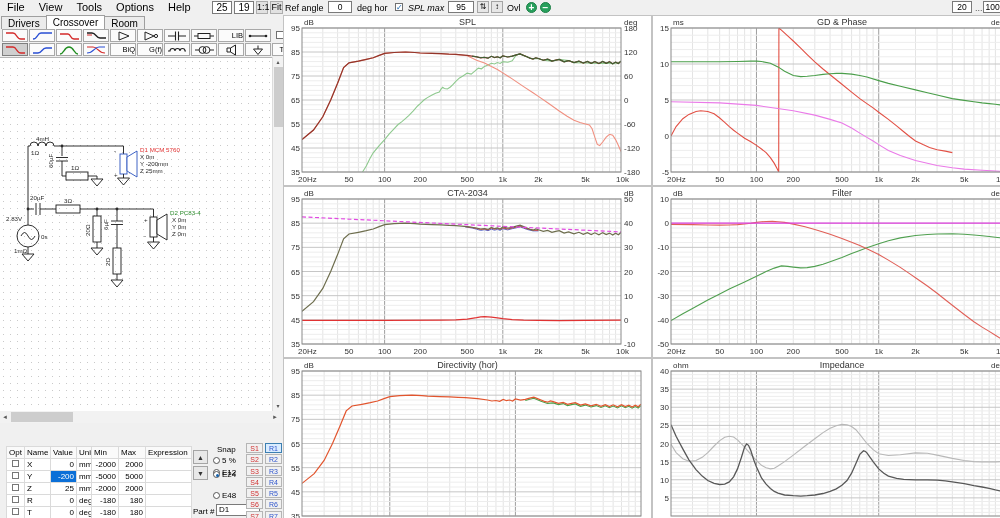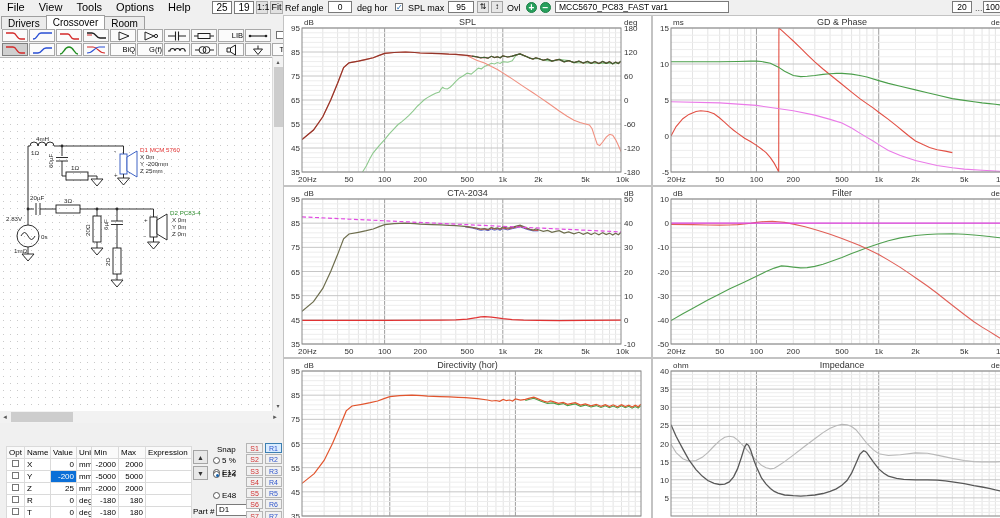--- a/index.html
+++ b/index.html
@@ -312,28 +312,27 @@
       <div class="var-row"><span class="var-btn s">S6</span><span class="var-btn r">R6</span></div>
       <div class="var-row"><span class="var-btn s">S7</span><span class="var-btn r">R7</span></div>
     </div>
 </div>
 
 <div id="chart-toolbar">
   <span class="lbl" style="left:2px;">Ref angle</span>
   <div class="ct-input" style="left:45px;width:24px;">0</div>
   <span class="lbl" style="left:74px;">deg hor</span>
   <span class="cb" style="position:absolute;left:112px;top:3px;">✓</span>
-  <span class="lbl" style="left:125px;">SPL max</span>
+  <span class="lbl" style="left:125px;font-style:italic;">SPL max</span>
   <div class="ct-input" style="left:165px;width:26px;">95</div>
   <div class="ct-btn" style="left:194px;">⇅</div>
   <div class="ct-btn" style="left:208px;">↕</div>
   <span class="lbl" style="left:224px;">Ovl</span>
   <div class="round-btn" style="left:243px;">+</div>
   <div class="round-btn" style="left:257px;">−</div>
-  <div class="ct-input" style="left:272px;width:174px;text-align:left;padding-left:3px;">MCC5670_PC83_FAST var1</div>
   <div class="ct-input" style="left:669px;width:20px;">20</div>
   <span class="lbl" style="left:692px;color:#555;">...</span>
   <div class="ct-input" style="left:700px;width:24px;">1000</div>
 </div>
 
 <div class="chart-panel" style="left:283px; top:15px;  width:369px; height:171px;"><svg width="367" height="169">
       <defs>
         <clipPath id="clip-spl">
           <rect x="18" y="12" width="319" height="144"></rect>
         </clipPath>

